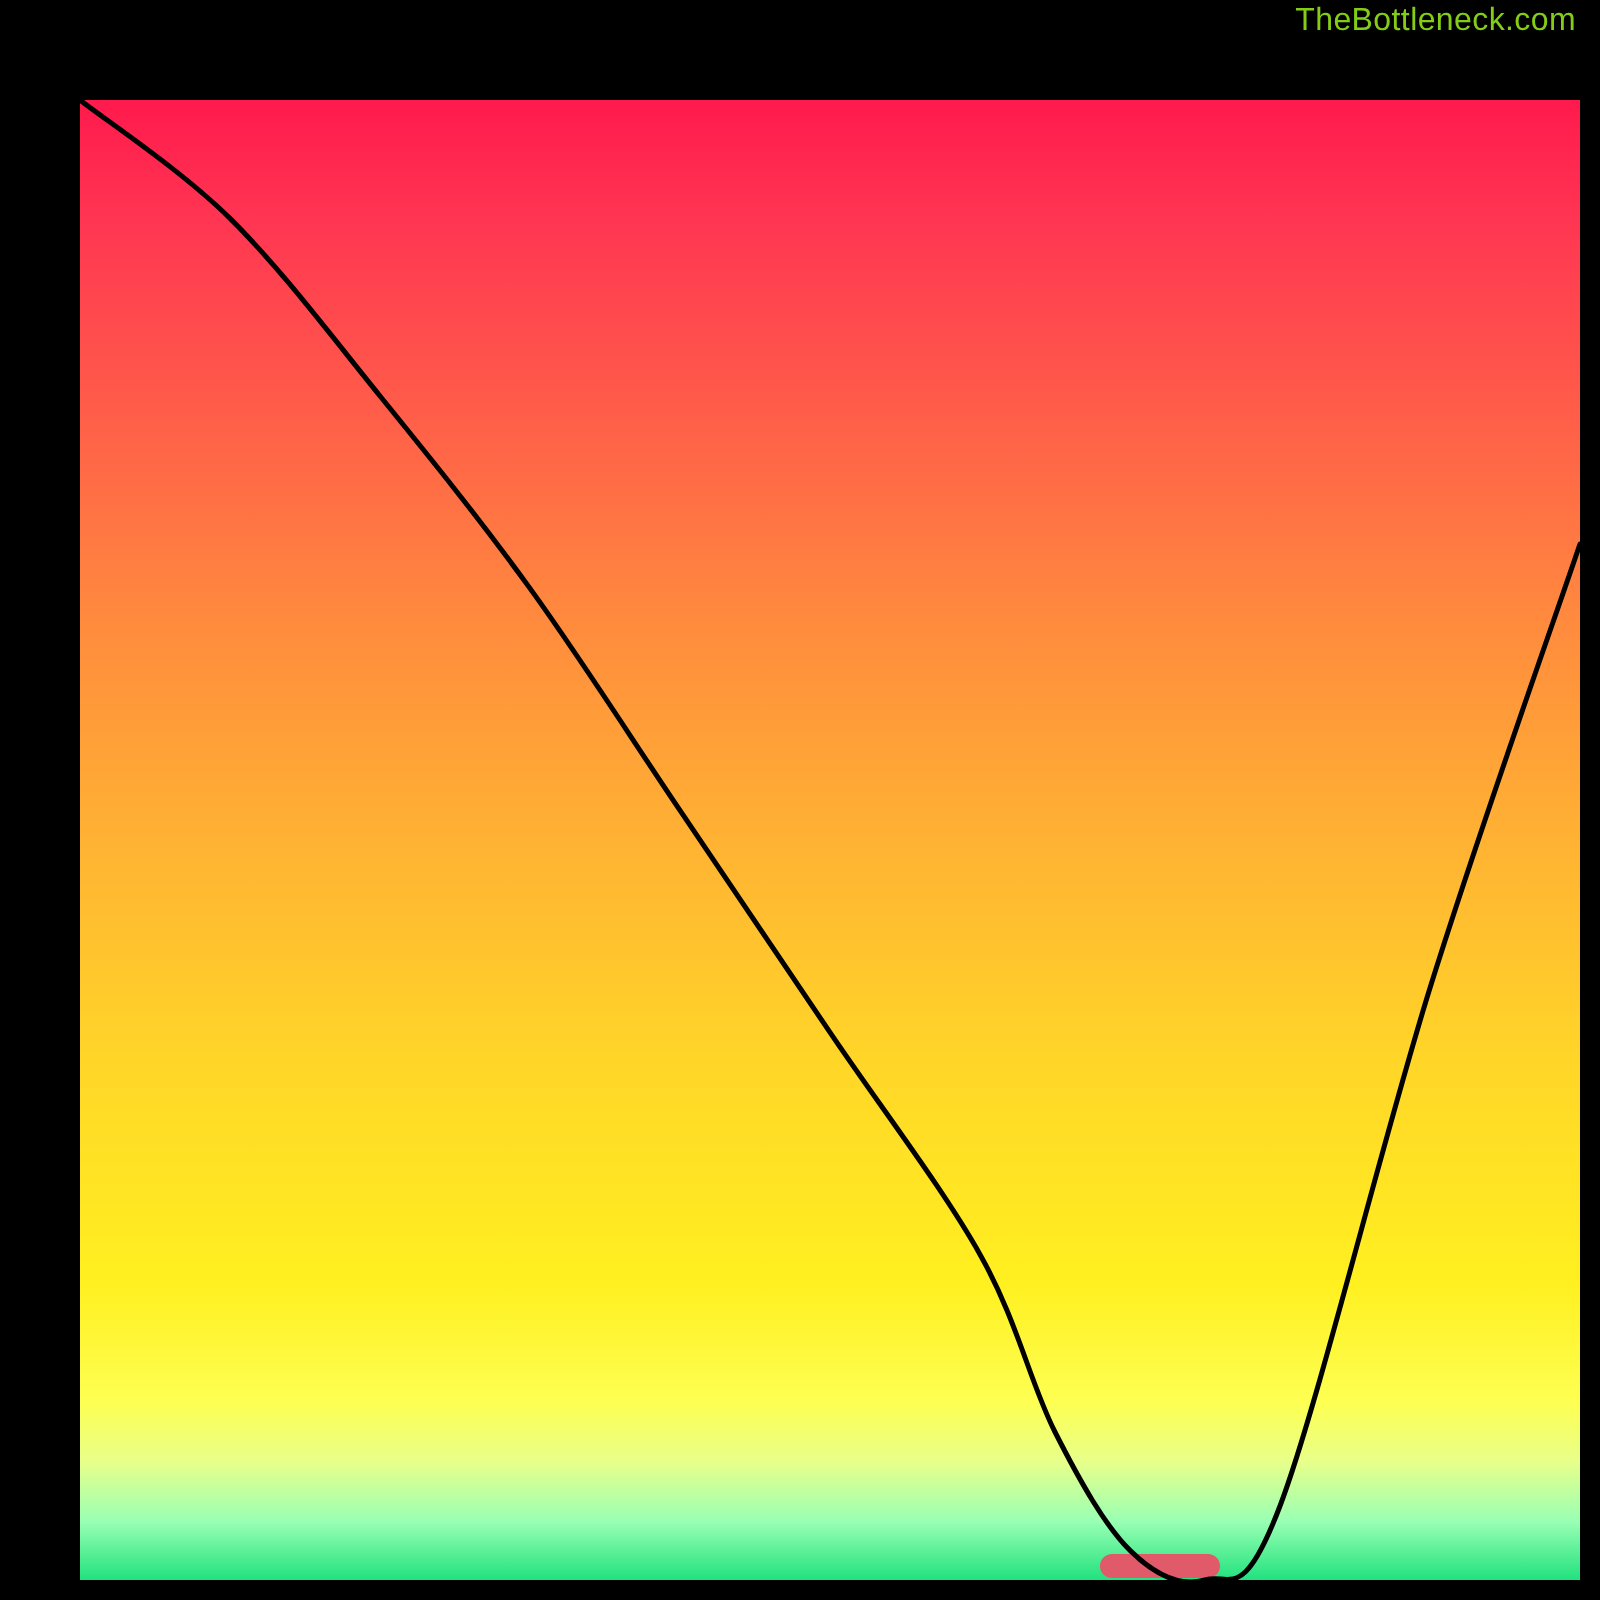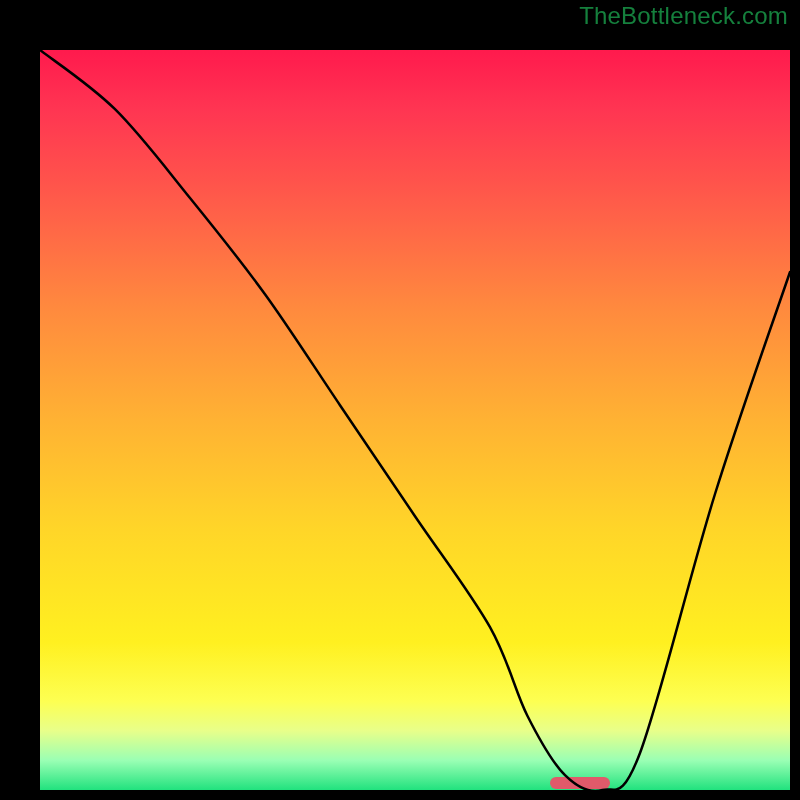--- a/index.html
+++ b/index.html
@@ -54,22 +54,22 @@
   .curve {
     position: absolute;
     left: 0;
     top: 0;
   }
   .watermark {
     position: absolute;
     top: 2px;
     right: 12px;
     font-family: Arial, Helvetica, sans-serif;
-    font-size: 24px;
-    color: #15803d;
+    font-size: 16px;
+    color: #84cc16;
     font-weight: 500;
     letter-spacing: 0.2px;
   }
 </style>
 </head>
 <body>
 
 <div class="watermark">TheBottleneck.com</div>
 
 <div class="frame">

